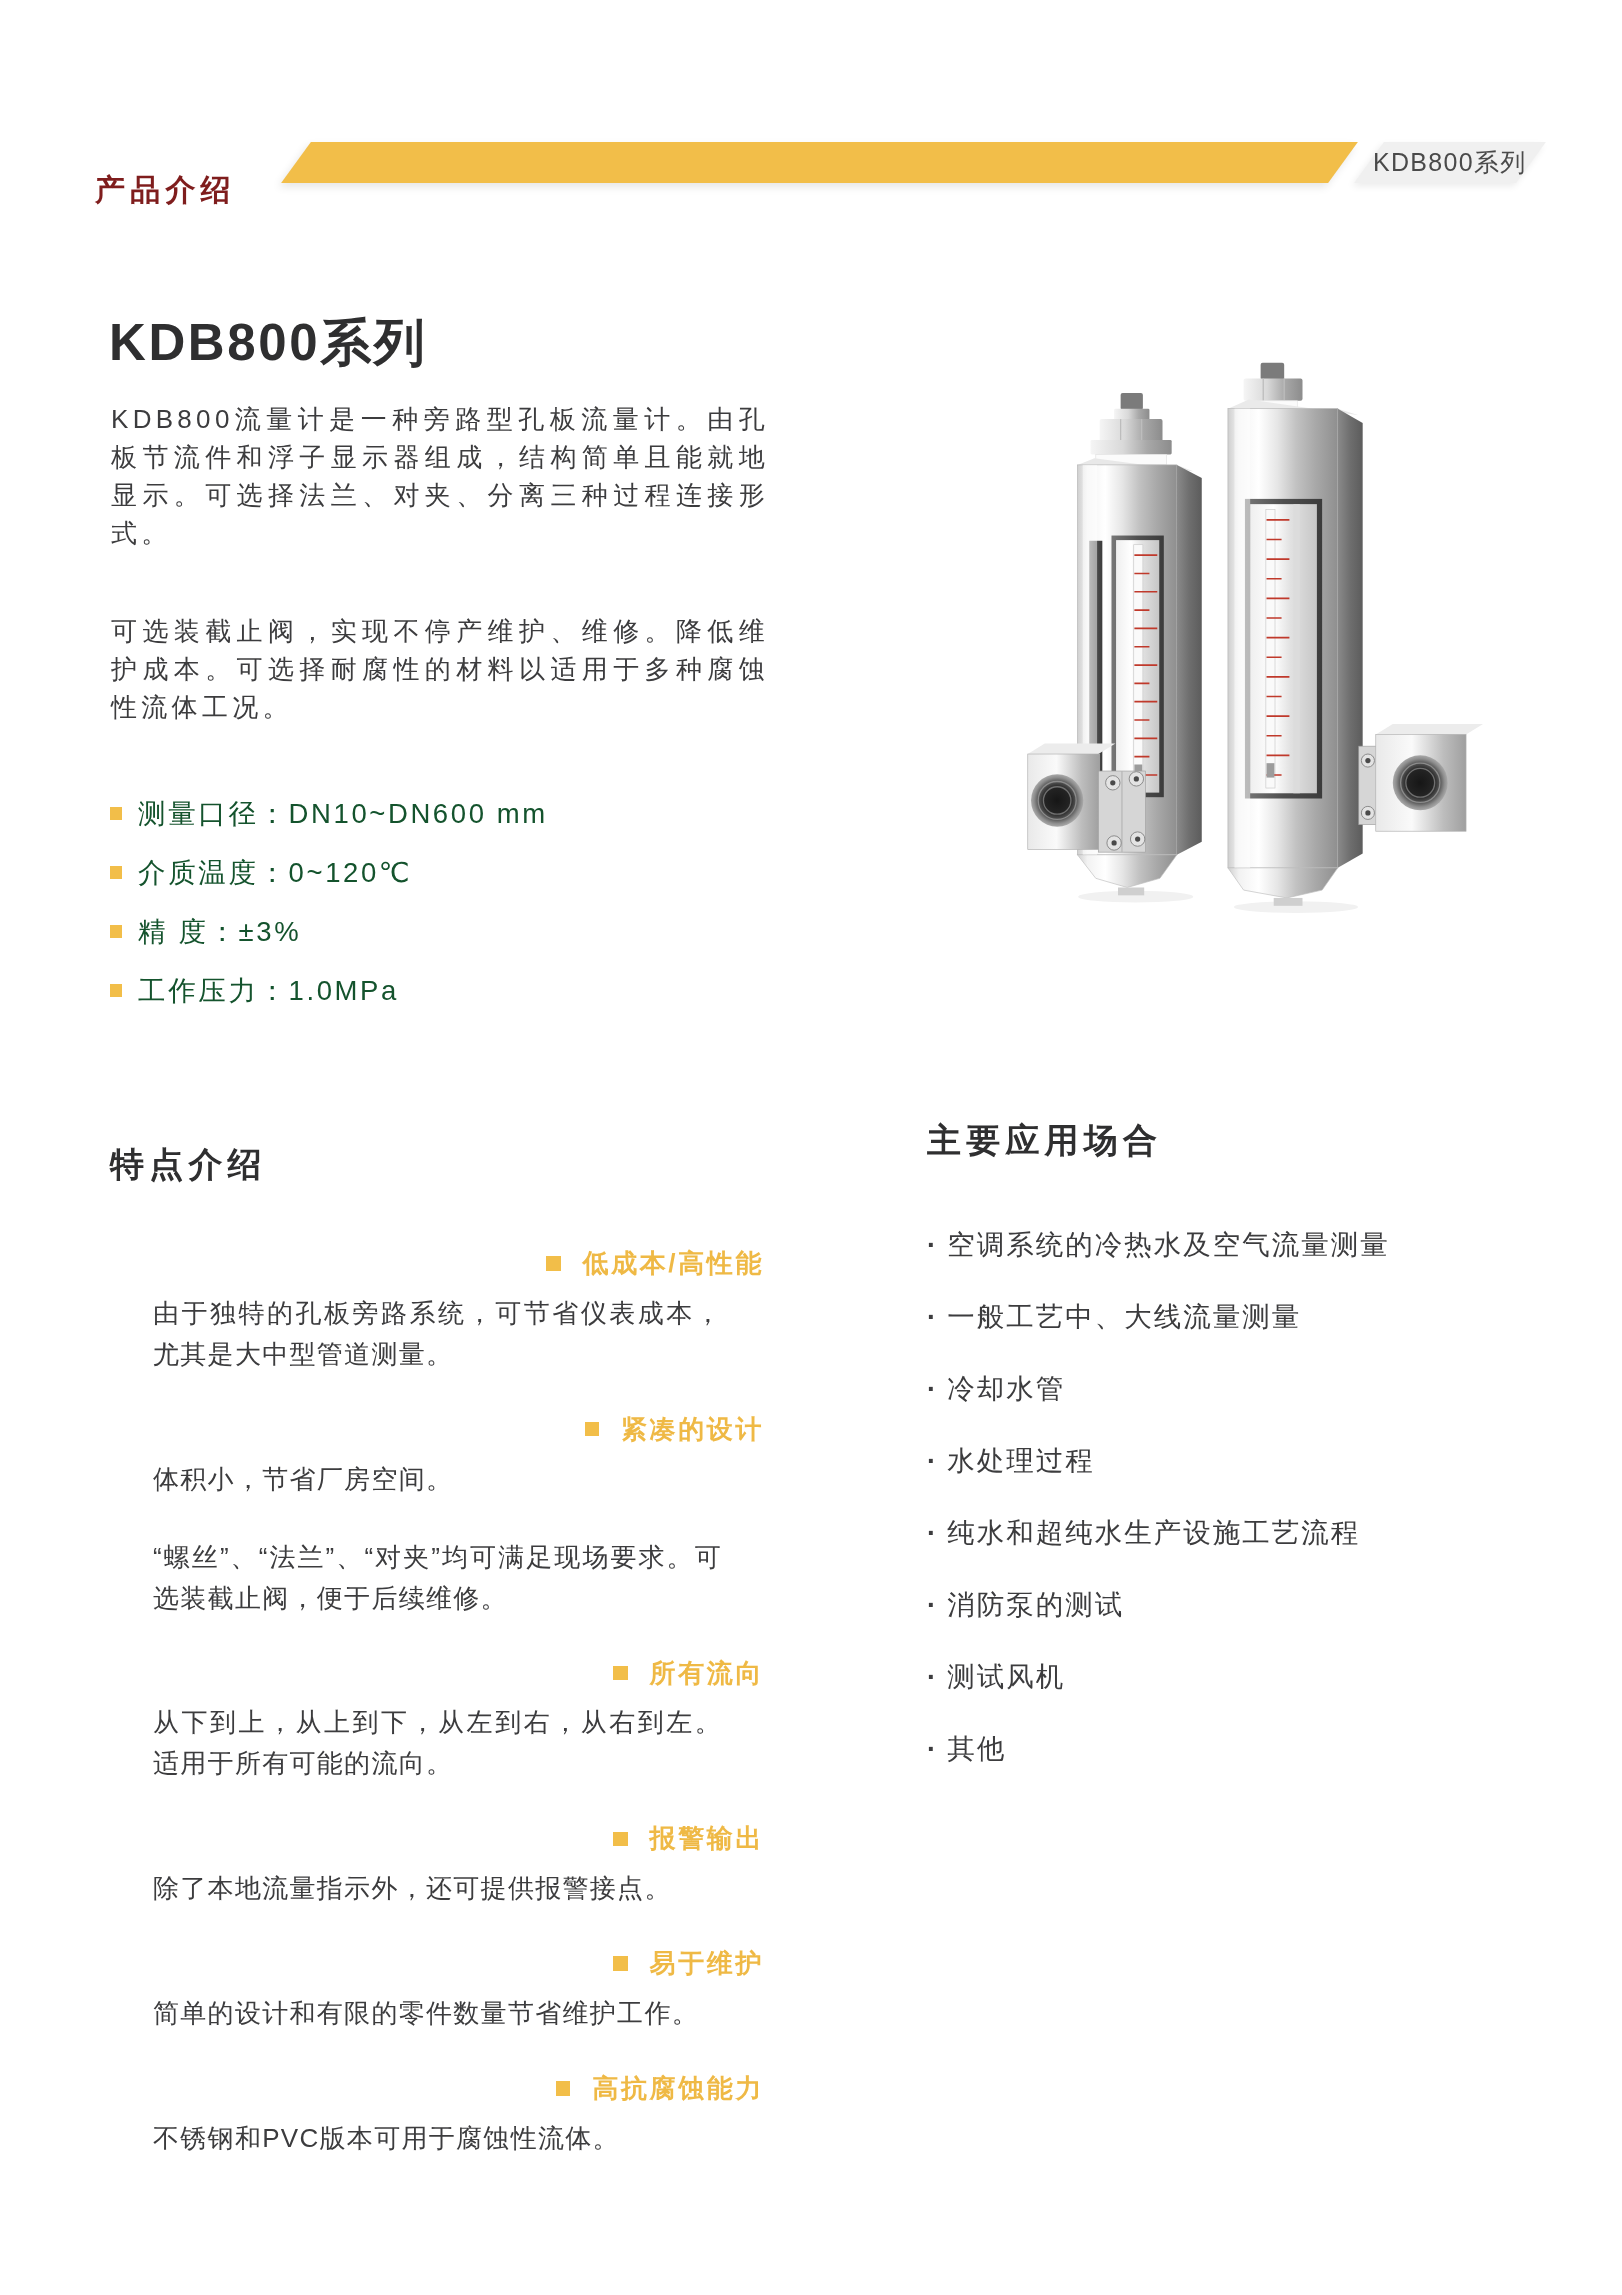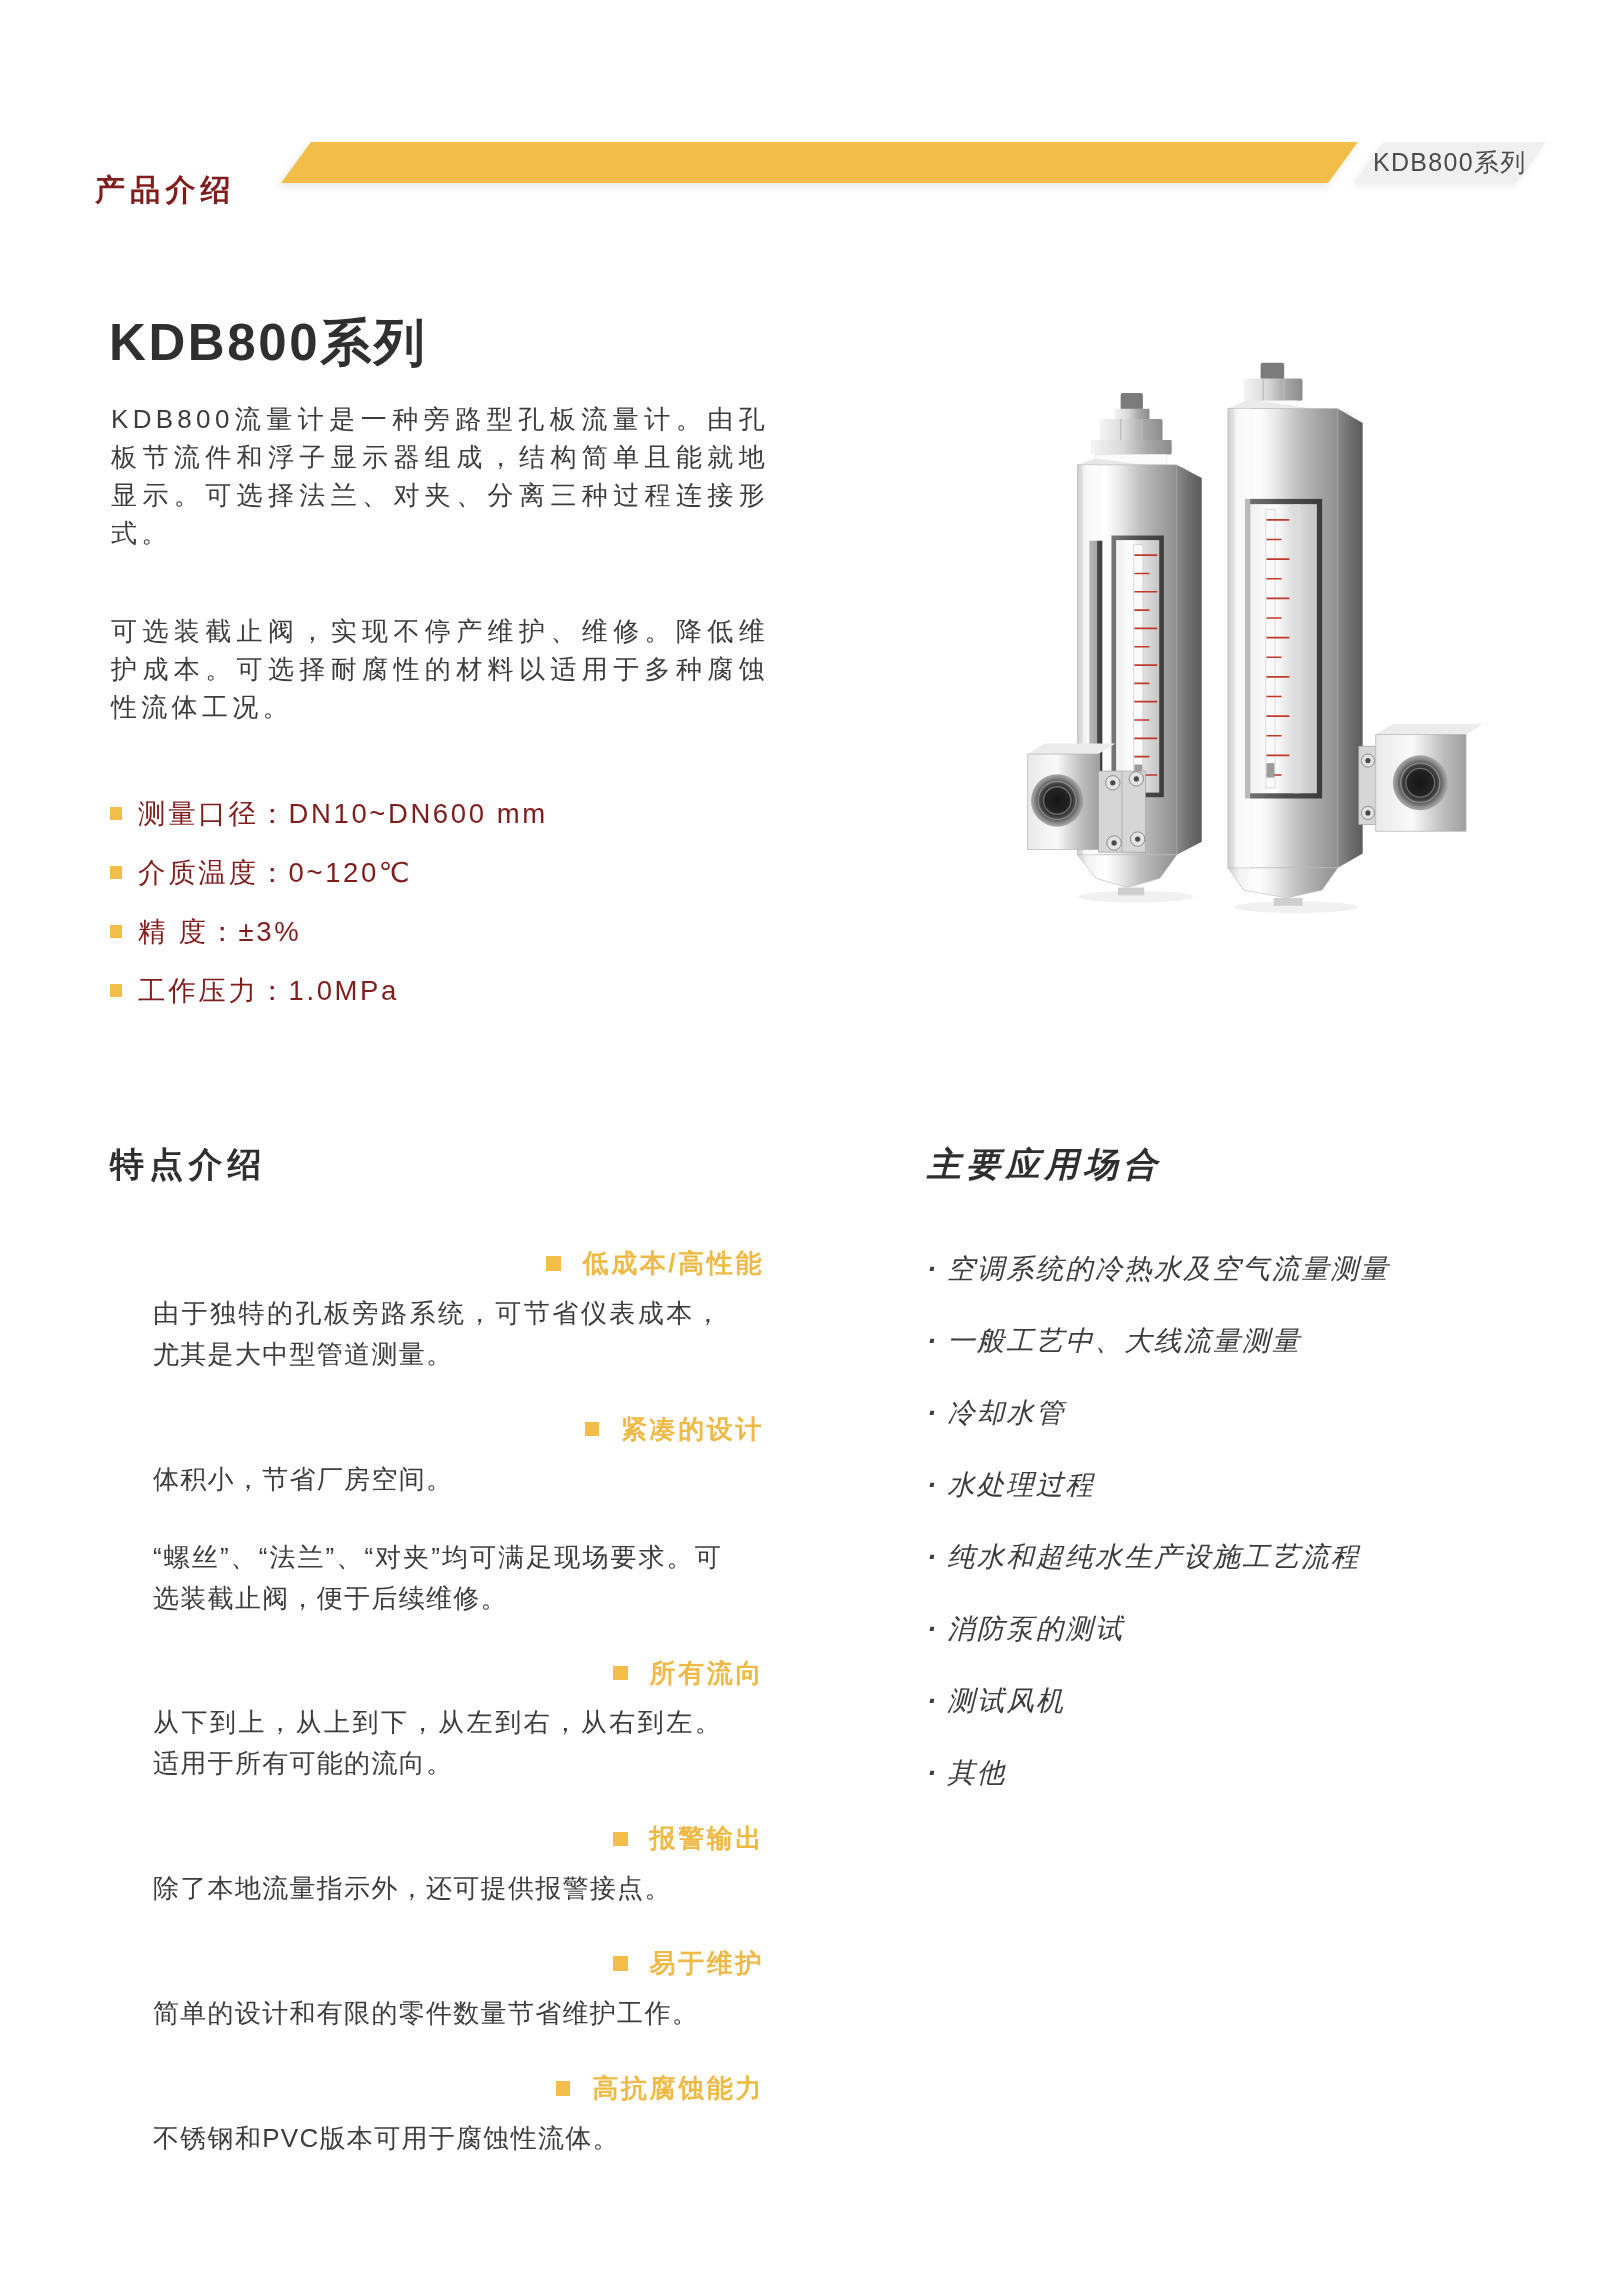--- a/index.html
+++ b/index.html
@@ -21,35 +21,35 @@
          letter-spacing:2.6px;color:#2F2F30;white-space:nowrap;}
   .intro{position:absolute;left:111px;top:400px;width:658px;}
   .intro p{margin:0 0 60px 0;font-size:26px;line-height:38px;letter-spacing:4.3px;
            text-align:justify;color:#3C3C3E;}
   .intro p:last-child{margin-bottom:0;}
 
   
   .specs{position:absolute;left:110px;top:784px;}
   .spec-row{display:flex;align-items:center;height:59px;}
   .spec-sq{width:12.4px;height:12.4px;background:#F2BE49;margin-right:15.7px;flex:0 0 auto;}
-  .spec-text{font-size:27.5px;letter-spacing:2.6px;color:#7f1d1d;white-space:nowrap;}
+  .spec-text{font-size:27.5px;letter-spacing:2.6px;color:#14532d;white-space:nowrap;}
 
   
   .col-h2{font-size:34px;font-weight:700;letter-spacing:5.2px;color:#2F2F30;margin:0;white-space:nowrap;}
 
   .features{position:absolute;left:110px;top:1142px;width:654px;}
   .features .col-h2{margin-bottom:58px;}
   .feat{margin-bottom:37px;}
   .feat-head{display:flex;align-items:center;margin-bottom:11.8px;justify-content:flex-end;}
   .feat-sq{width:14.4px;height:14.4px;background:#F2BE49;margin:0 22px 0 6.5px;flex:0 0 auto;}
   .feat-title{font-size:26px;font-weight:700;color:#EFB945;letter-spacing:2.6px;white-space:nowrap;}
   .feat-body{margin-left:43px;width:569px;font-size:26px;line-height:41px;
              letter-spacing:1.3px;color:#3C3C3E;text-align:justify;}
 
-  .apps{position:absolute;left:927px;top:1142px;width:654px;font-style:italic;}
+  .apps{position:absolute;left:927px;top:1118px;width:654px;}
   .apps .col-h2{margin-bottom:63px;}
   .app-item{display:flex;align-items:center;margin-bottom:36px;font-size:27.5px;
             letter-spacing:2px;color:#3C3C3E;white-space:nowrap;}
   .app-dot{margin-right:9.2px;font-weight:700;}
 
   
   .figure{position:absolute;left:910px;top:330px;width:628px;height:589px;}
 </style>
 </head>
 <body>

